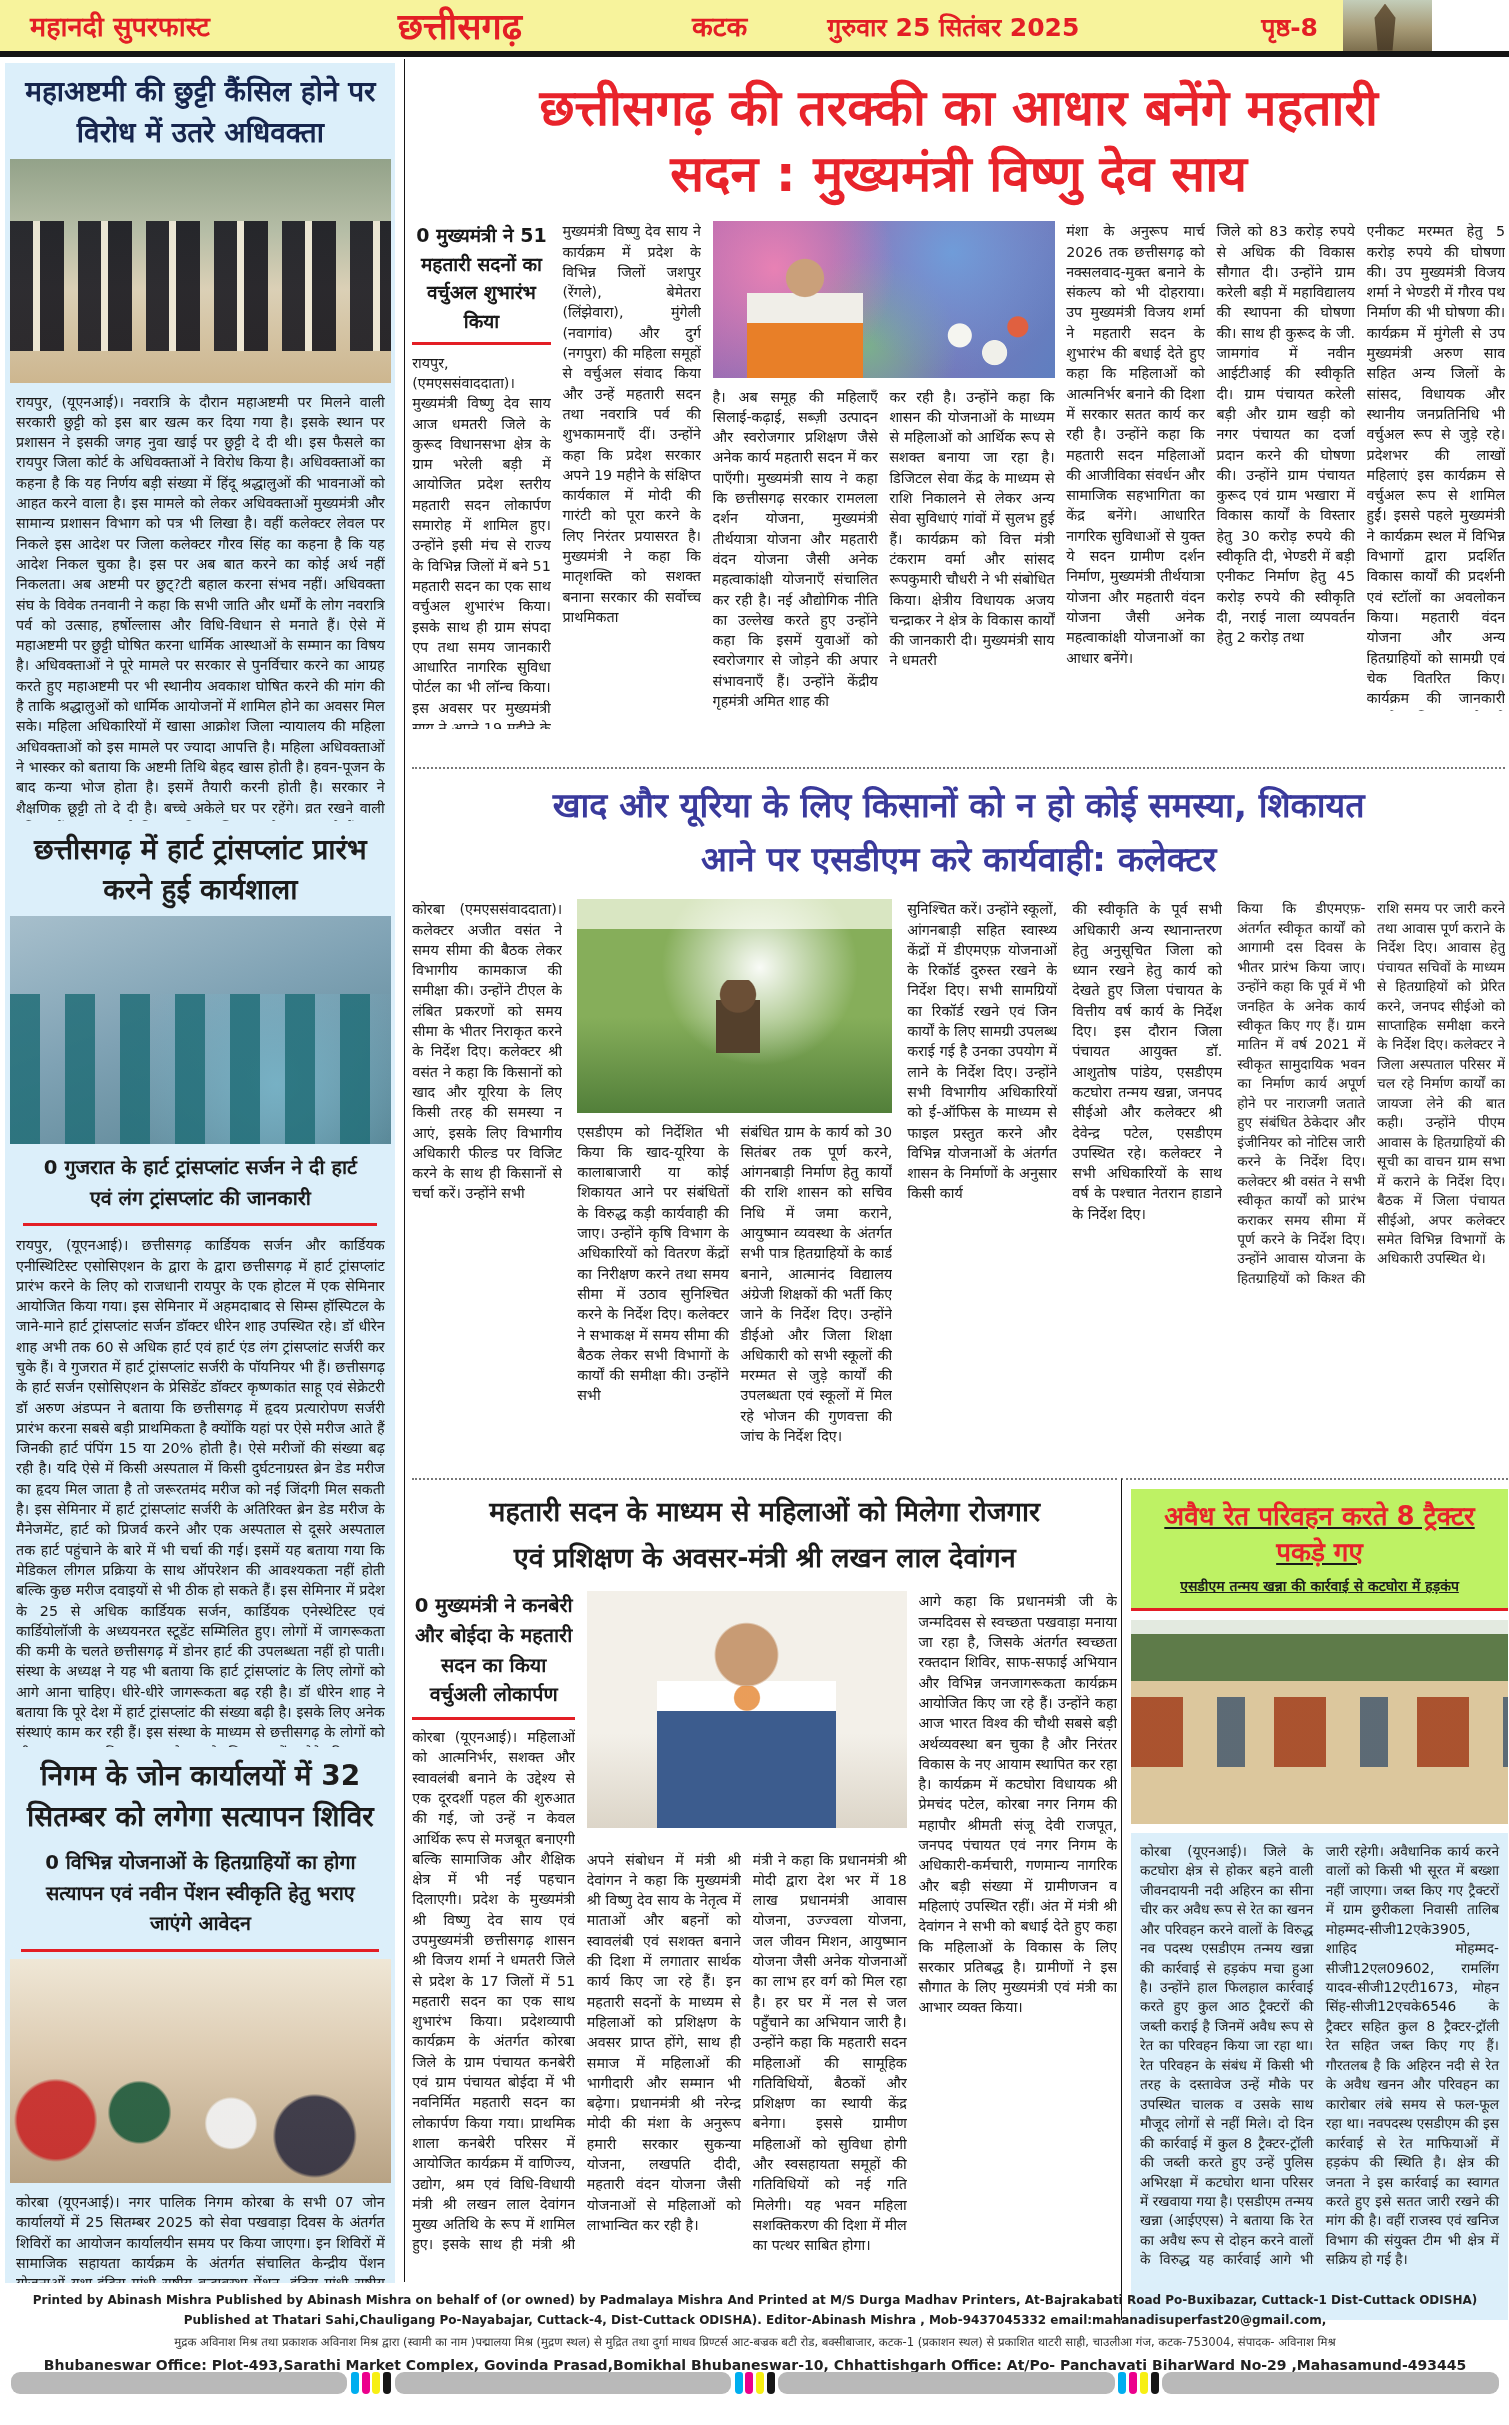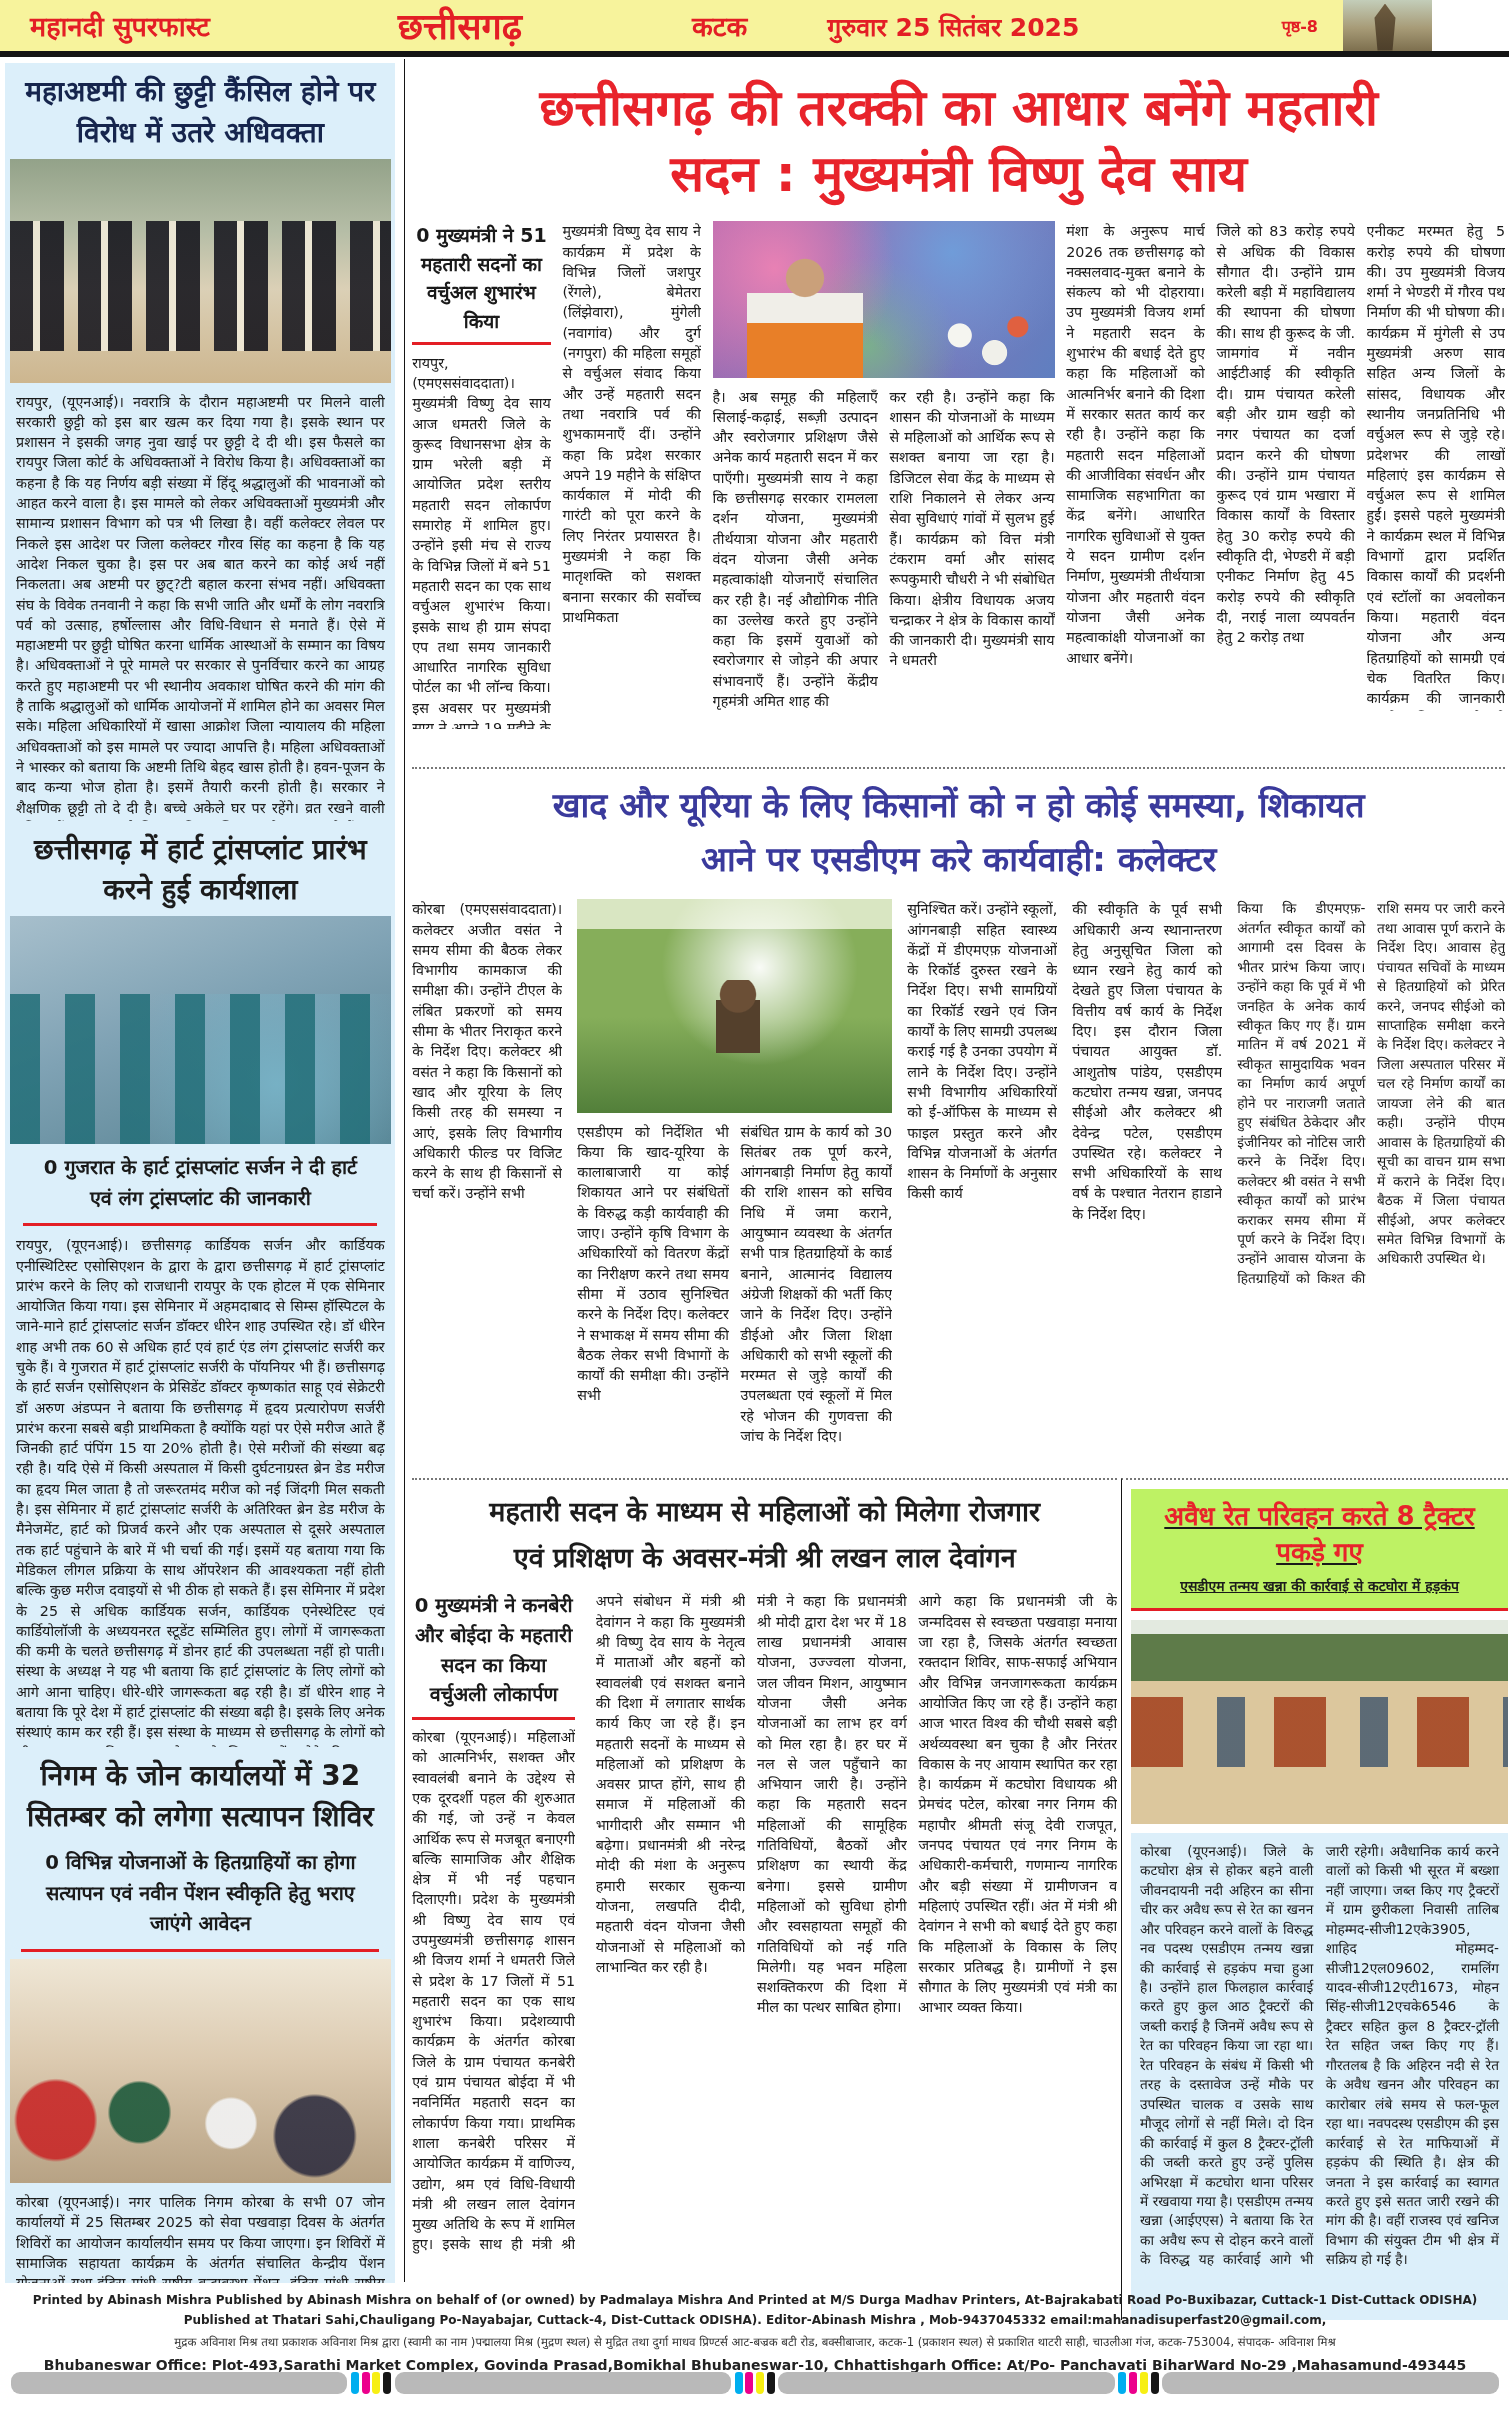--- a/index.html
+++ b/index.html
@@ -6,21 +6,21 @@
   body{font-family:"DejaVu Sans","Liberation Sans",sans-serif;color:#1a1a1a;}
   #page{position:relative;width:1510px;height:2426px;background:#ffffff;overflow:hidden;}
 
   
   .masthead{position:absolute;left:0;top:0;width:1432px;height:51px;background:#f7f39c;display:flex;align-items:center;}
   .masthead .mh-text{color:#e31e25;font-weight:800;white-space:nowrap;}
   .mh-paper{font-size:27px;margin-left:30px;}
   .mh-edition{font-size:36px;margin-left:188px;}
   .mh-city{font-size:27px;margin-left:170px;}
   .mh-date{font-size:25px;margin-left:80px;}
-  .mh-page{font-size:16px;margin-left:auto;margin-right:25px;}
+  .mh-page{font-size:25px;margin-left:auto;margin-right:25px;}
   .mh-temple{width:89px;height:51px;flex:0 0 auto;
     background:linear-gradient(180deg,#c3cdb9 0%,#a79b77 55%,#7d6f4e 100%);position:relative;overflow:hidden;}
   .mh-temple:before{content:"";position:absolute;left:27px;top:3.6px;width:30px;height:47px;
     background:linear-gradient(180deg,#6e5c40,#4d3f2a);clip-path:polygon(50% 0,85% 30%,75% 100%,25% 100%,15% 30%);}
   .top-rule{position:absolute;left:0;top:51px;width:1510px;height:6.3px;background:#141414;}
 
   
   .bodytext{font-size:14.3px;line-height:1.42;text-align:justify;overflow:hidden;}
   .redline{border-bottom:3.6px solid #e31e25;}
   .dotted-top{border-top:2.7px dotted #777;}
@@ -88,21 +88,21 @@
     background:radial-gradient(circle at 50% 20%,#6b4f36 0 28%,rgba(0,0,0,0) 30%),
                linear-gradient(180deg,rgba(0,0,0,0) 0 28%,#54402c 28% 100%);}
   .khad-c3,.khad-c4{flex:0 0 150px;}
   .khad-c5{flex:0 0 268px;column-count:2;column-gap:11.6px;font-size:13.7px;}
 
   
   .art-mantri{top:1419px;width:705px;padding-top:9px;}
   .mantri-head{color:#1c1c1c;font-weight:800;text-align:center;font-size:27px;line-height:1.7;}
   .mantri-row{display:flex;gap:11.6px;margin-top:10.7px;height:664px;}
   .mantri-c1{flex:0 0 163px;}
-  .mantri-photoblock{flex:0 0 320px;display:flex;flex-direction:row;gap:9px;}
+  .mantri-photoblock{flex:0 0 320px;display:flex;flex-direction:column;gap:22px;}
   .photo-minister{height:268px;background:linear-gradient(180deg,#f3f0e9 0 60%,#dcd5c8 100%);}
   .photo-minister:before{content:"";position:absolute;left:22%;top:12%;width:56%;height:92%;
     background:radial-gradient(circle at 50% 16%,#c89b74 0 15%,rgba(0,0,0,0) 16%),
                linear-gradient(180deg,rgba(0,0,0,0) 0 28%,#ffffff 28% 42%,#3c5c8e 42% 100%);}
   .photo-minister:after{content:"";position:absolute;left:30%;top:40%;width:40%;height:50%;
     background:radial-gradient(circle at 50% 10%,rgba(230,140,60,.85) 0 10%,rgba(0,0,0,0) 11%);}
   .mantri-c3{flex:1 1 0;}
 
   
   .art-tractor{top:1419px;left:716px;width:377px;padding:9px 0 0 9px;border-left:1.8px solid #151515;}

